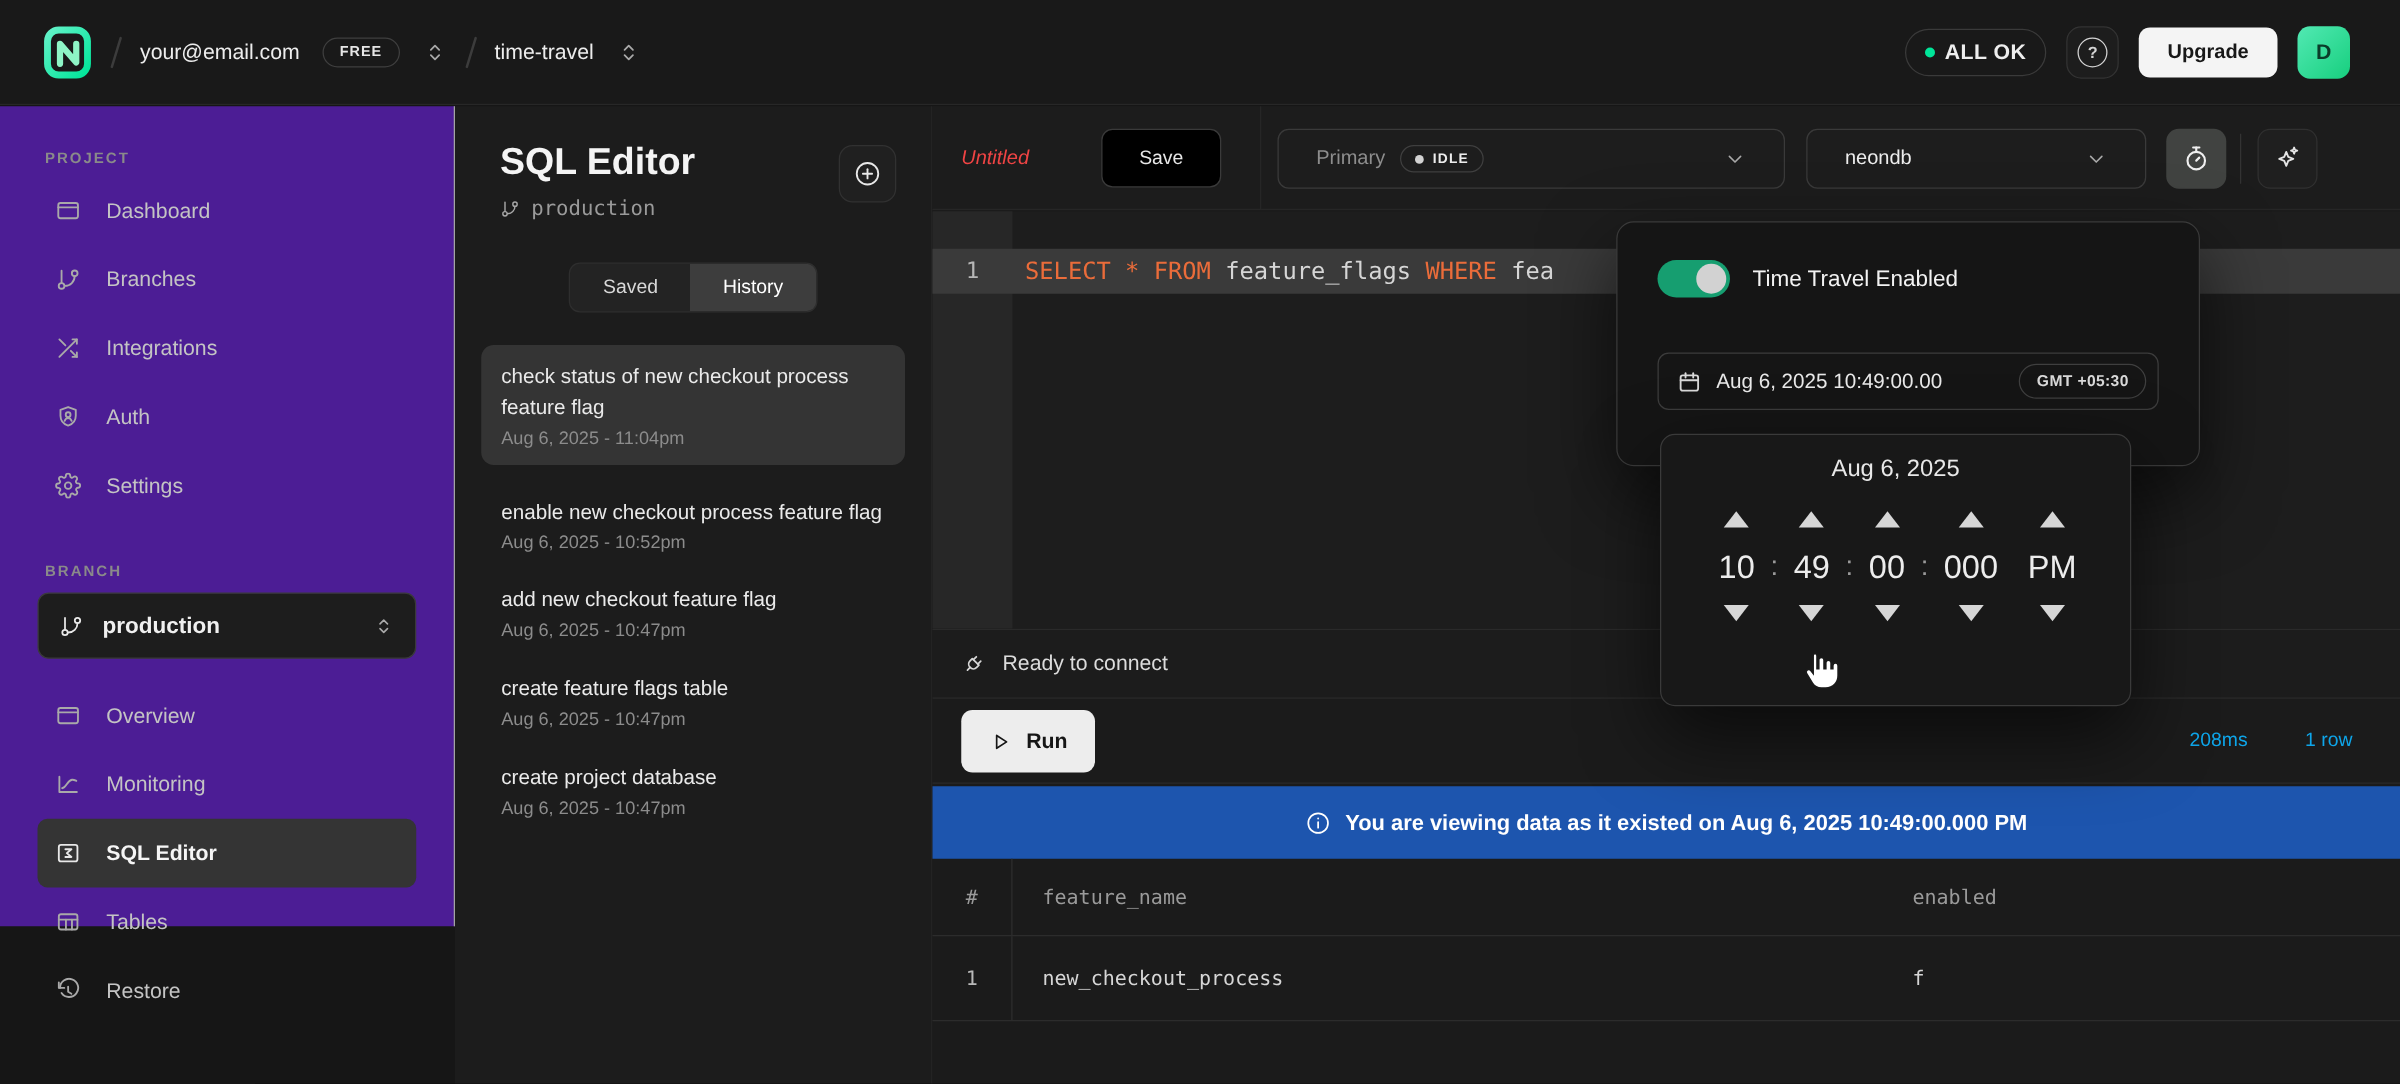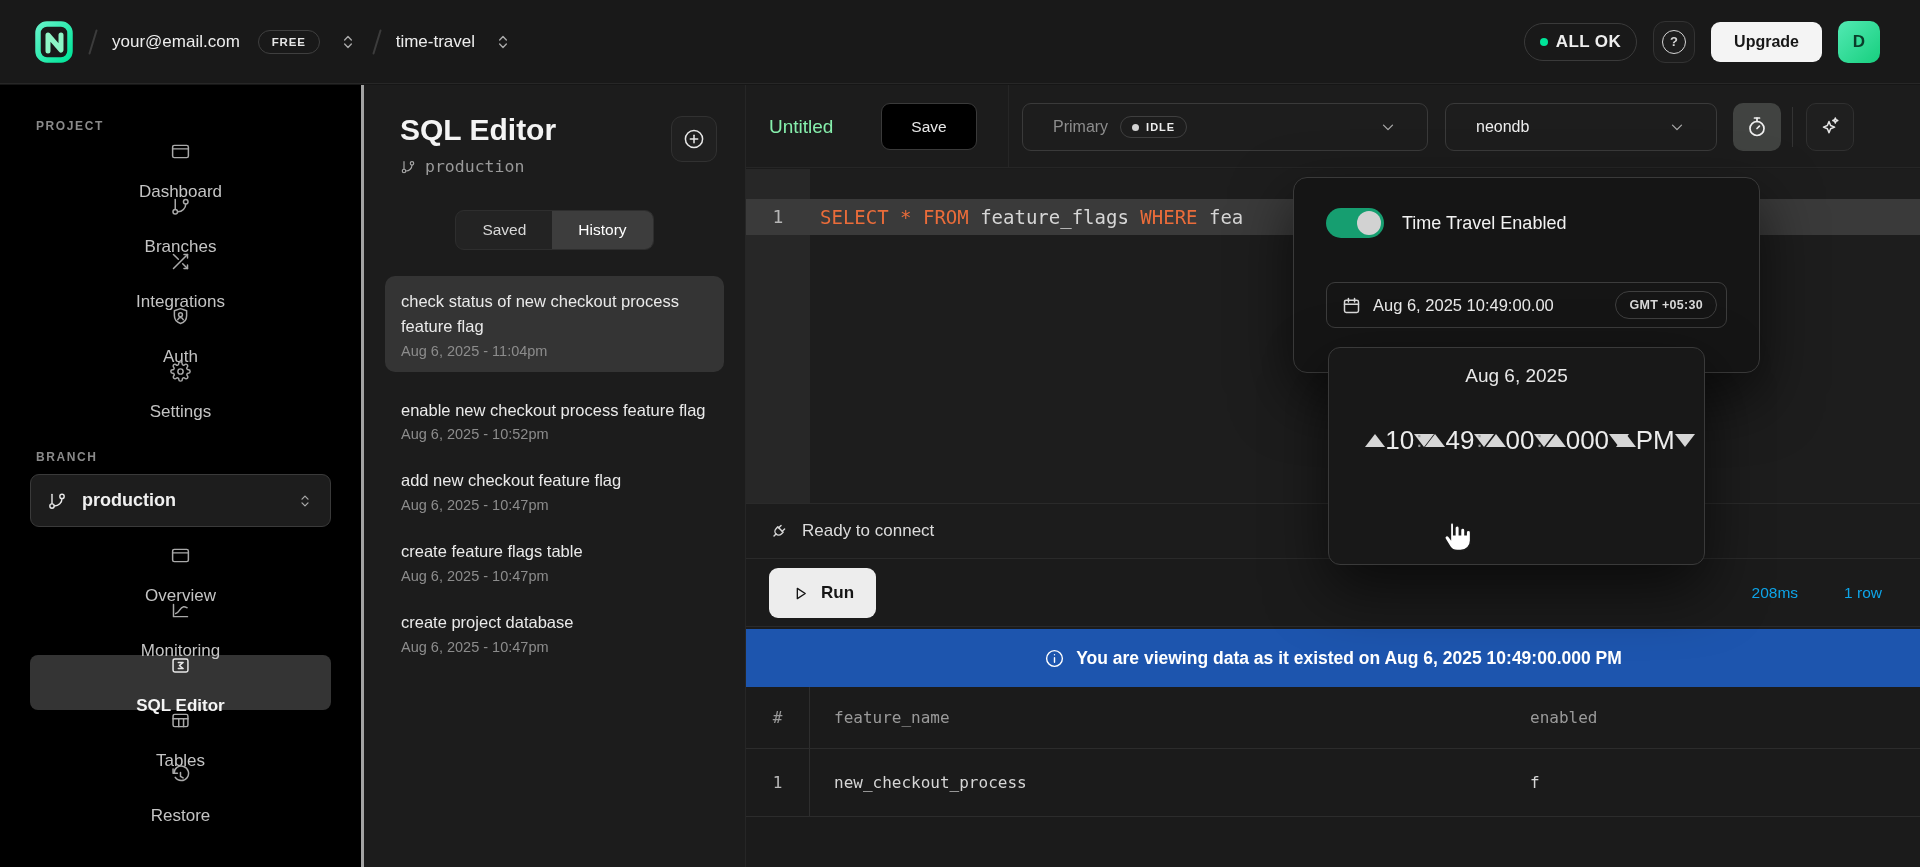--- a/index.html
+++ b/index.html
@@ -22,25 +22,25 @@
                padding:8px 15px;font-size:17px;font-weight:700;letter-spacing:.4px;color:#eee;}
   .dot{width:8px;height:8px;border-radius:50%;background:#00e599;}
   .help-btn{width:42px;height:42px;border:1px solid #333;border-radius:12px;display:flex;align-items:center;justify-content:center;background:#1d1d1d;}
   .help-circ{width:24px;height:24px;border:1.6px solid #d4d4d4;border-radius:50%;display:flex;align-items:center;
              justify-content:center;font-size:13px;font-weight:700;color:#d4d4d4;}
   .upgrade{background:#f4f4f4;color:#171717;font-size:16px;font-weight:600;border-radius:9px;padding:11px 23px;}
   .avatar{width:42px;height:42px;border-radius:10px;background:linear-gradient(135deg,#52e9b3,#17cf7e);
           color:#0a3d2a;font-size:17px;font-weight:700;display:flex;align-items:center;justify-content:center;}
 
   
-  .sidebar{position:absolute;left:0;top:85px;width:364px;height:782px;background:#000000;
-           border-right:3px solid #a3a3a3;padding:0 30px;}
+  .sidebar{position:absolute;left:0;top:85px;width:364px;height:656px;background:#4c1d95;
+           border-right:1px solid #a3a3a3;padding:0 30px;}
   .sec-label{font-size:12px;font-weight:700;letter-spacing:1.6px;color:#8a8a8a;margin:34px 0 8px 6px;}
   .nav-item{height:55px;display:flex;align-items:center;gap:20px;padding:0 14px;border-radius:8px;
-            font-size:17px;color:#c4c4c4;flex-direction:column;}
+            font-size:17px;color:#c4c4c4;}
   .nav-item.active{background:#343434;color:#f5f5f5;font-weight:600;}
   .nav-item.active .ic{stroke:#e8e8e8;}
   .branch-select{height:53px;border:1px solid #3a3a3a;background:#1d1d1d;border-radius:9px;display:flex;
                  align-items:center;gap:15px;padding:0 16px;margin-top:10px;font-size:18px;font-weight:600;color:#f0f0f0;}
   .branch-select .spacer{flex:1;}
   .branch-list{margin-top:18px;}
 
   
   .sqlpanel{position:absolute;left:364px;top:85px;width:382px;height:782px;background:#1c1c1c;
             border-right:1px solid #262626;}
@@ -56,21 +56,21 @@
   .hist{margin-top:26px;}
   .hist-card{margin:0 21px;background:#343434;border-radius:10px;padding:13px 16px;}
   .hist-item{margin:26px 21px 0;padding:0 16px;}
   .hist-title{font-size:16.5px;line-height:1.5;color:#eaeaea;}
   .hist-date{font-size:14.5px;color:#8c8c8c;margin-top:4px;}
 
   
   .main{position:absolute;left:746px;top:85px;width:1174px;height:782px;background:#1b1b1b;}
   .toolbar{position:absolute;left:0;top:0;width:1174px;height:83px;background:#1c1c1c;border-bottom:1px solid #262626;}
   .tab-title{position:absolute;left:23px;top:0;height:83px;display:flex;align-items:center;
-             font-size:19px;color:#86efac;}
+             font-size:16px;color:#ef4444;font-style:italic;}
   .save-btn{position:absolute;left:135px;top:18px;width:96px;height:47px;border:1px solid #3a3a3a;background:#000000;
             border-radius:9px;display:flex;align-items:center;justify-content:center;font-size:15.5px;color:#e8e8e8;}
   .tb-vline{position:absolute;left:262px;top:0;width:1px;height:83px;background:#262626;}
   .select{border:1px solid #3a3a3a;background:#1d1d1d;border-radius:9px;display:flex;align-items:center;
           padding:0 30px;gap:12px;position:absolute;top:18px;height:48px;}
   .engine{left:276px;width:406px;}
   .engine .name{color:#8d8d8d;font-size:16px;}
   .idle-pill{display:flex;align-items:center;gap:7px;border:1px solid #3f3f3f;border-radius:999px;padding:4px 11px;}
   .idle-dot{width:7px;height:7px;border-radius:50%;background:#d2d2d2;}
   .idle-txt{font-size:11px;font-weight:700;letter-spacing:1px;color:#ececec;}
@@ -127,21 +127,21 @@
   .dt-input{margin-top:44px;height:46px;border:1px solid #3c3c3c;border-radius:9px;display:flex;
             align-items:center;gap:11px;padding:0 9px 0 14px;}
   .dt-value{flex:1;overflow:hidden;white-space:nowrap;font-size:16.5px;color:#e9e9e9;}
   .tz-pill{border:1px solid #3f3f3f;border-radius:999px;padding:6px 13px;font-size:12.5px;font-weight:700;
            letter-spacing:.3px;color:#d9d9d9;white-space:nowrap;}
 
   .tt-picker{position:absolute;left:1328px;top:347px;width:377px;height:218px;background:#181818;
              border:1px solid #3a3a3a;border-radius:12px;box-shadow:0 24px 60px rgba(0,0,0,.6);z-index:21;}
   .pk-date{text-align:center;margin-top:17px;font-size:19px;color:#e8e8e8;}
   .spinner{display:flex;justify-content:center;align-items:center;margin-top:22px;}
-  .spin-col{display:flex;flex-direction:row;align-items:center;width:48px;}
+  .spin-col{display:flex;flex-direction:column;align-items:center;width:48px;}
   .spin-col.ms{width:62px;}
   .spin-col.mer{width:52px;margin-left:8px;}
   .tri-up{width:0;height:0;border-left:10px solid transparent;border-right:10px solid transparent;
           border-bottom:13px solid #d6d6d6;}
   .tri-down{width:0;height:0;border-left:10px solid transparent;border-right:10px solid transparent;
             border-top:13px solid #d6d6d6;}
   .spin-val{font-size:26px;color:#ececec;height:32px;line-height:32px;margin:15px 0;}
   .spin-sep{align-self:center;font-size:22px;color:#9a9a9a;padding:0 3px;}
 
   .cursor{position:absolute;left:1438px;top:517px;width:36px;height:40px;z-index:30;}

